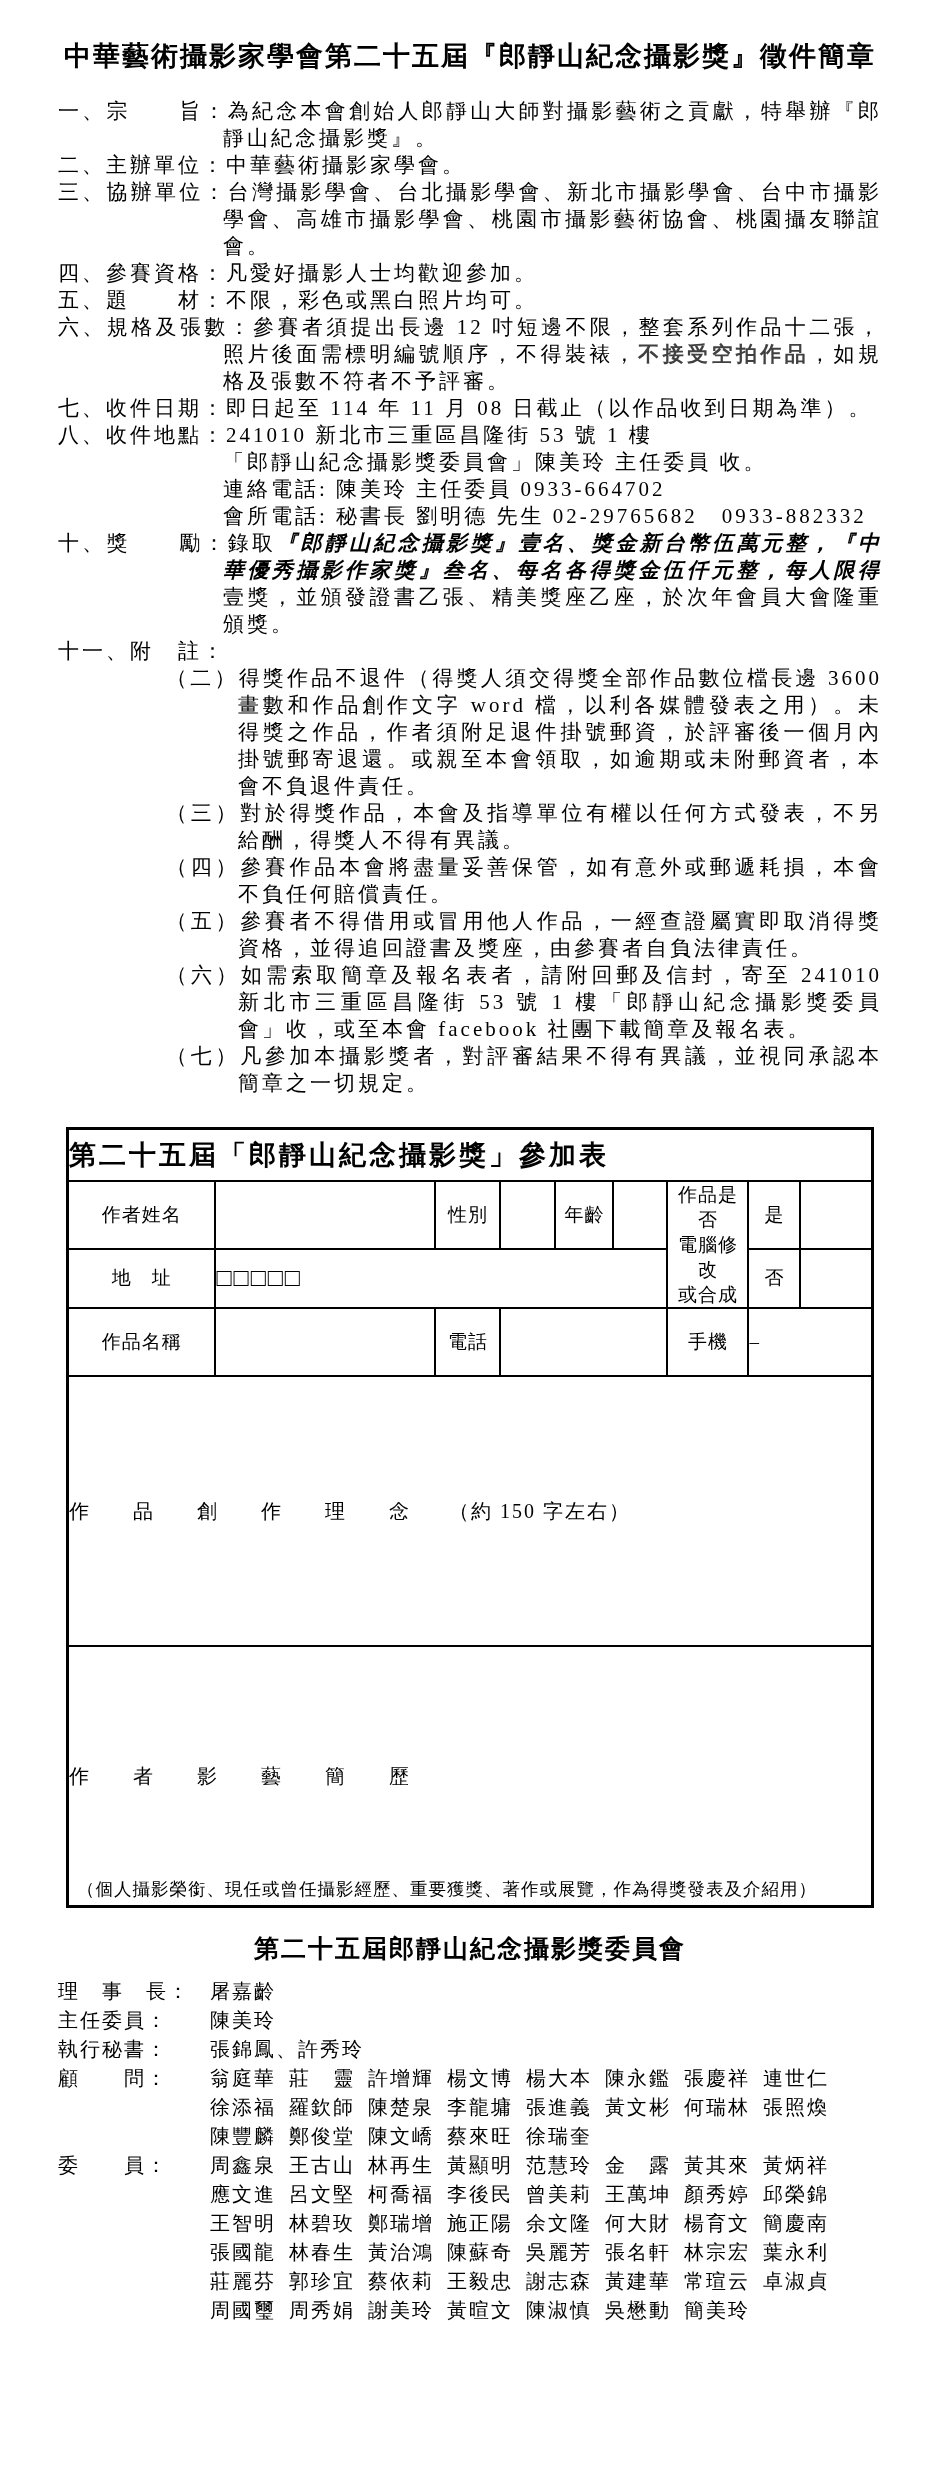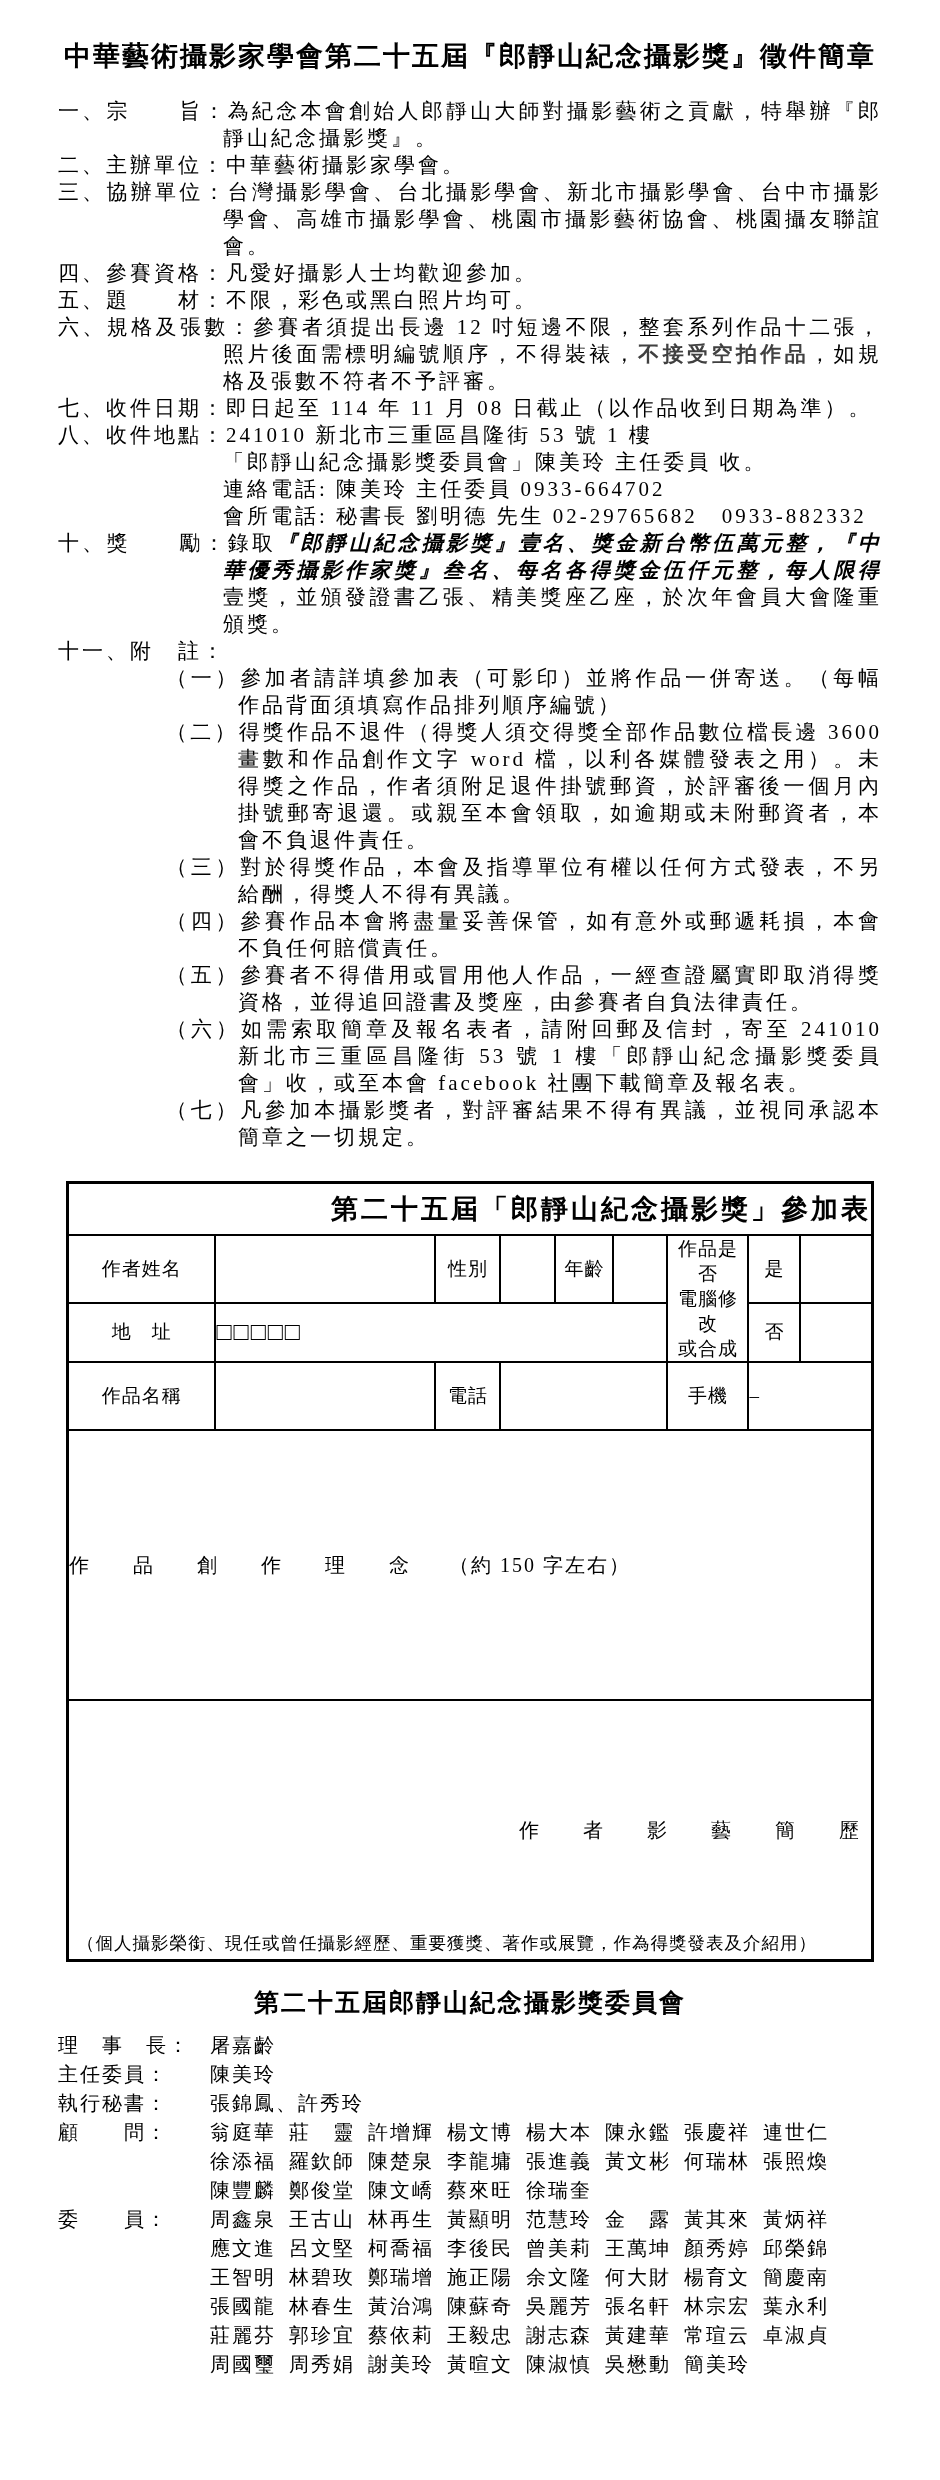--- a/index.html
+++ b/index.html
@@ -11,35 +11,35 @@
   .item{padding-left:165px;text-indent:-165px;}
   .item-label{white-space:pre;}
   .extra-line{margin-left:165px;}
   .subitem{margin-left:108px;padding-left:72px;text-indent:-72px;}
   .sub-marker{white-space:pre;}
   .seg.red{color:#404040;font-weight:bold;}
   .seg.bold{font-weight:bold;font-style:italic;}
   
   table.form{border-collapse:collapse;margin:30px auto 0 auto;table-layout:fixed;width:805px;border:3px solid #000;}
   table.form td{border:2px solid #000;vertical-align:middle;padding:0;overflow:hidden;}
-  td.form-title{height:50px;text-align:right;font-size:27px;font-weight:bold;letter-spacing:3px;margin-top:8px;}
+  td.form-title{height:50px;text-align:left;font-size:27px;font-weight:bold;letter-spacing:3px;margin-top:8px;}
   td.lbl{text-align:center;font-size:19px;letter-spacing:1px;}
   tr.r1 td{height:64px;}
   tr.r2 td{height:56px;}
   tr.r3 td{height:66px;}
   td.addr{text-align:left;padding-left:8px;}
   .boxes{font-size:25px;letter-spacing:2px;}
   td.digital div{line-height:25px;text-align:center;}
   td.mobile-val{text-align:left;padding-left:26px;font-size:19px;vertical-align:middle;}
   td.concept{height:268px;vertical-align:top;text-align:left;padding:4px 6px;}
   .section-head{font-size:20px;white-space:nowrap;}
   .spread{letter-spacing:12px;white-space:pre;}
   .head-note{margin-left:28px;letter-spacing:2px;}
   td.bio{height:258px;vertical-align:top;position:relative;border-top:3px solid #000;}
-  .bio-head{text-align:right;font-size:20px;letter-spacing:12px;white-space:pre;padding-left:11px;}
+  .bio-head{text-align:left;font-size:20px;letter-spacing:12px;white-space:pre;}
   .bio-note{position:absolute;bottom:4px;left:8px;font-size:17.5px;letter-spacing:1px;white-space:nowrap;}
   
   .committee-title{font-size:25px;font-weight:bold;text-align:center;letter-spacing:2px;margin:24px 0 12px 0;}
   .committee{font-size:20px;letter-spacing:2px;}
   .crow{display:flex;align-items:flex-start;}
   .clabel{width:152px;flex:none;white-space:pre;line-height:29px;}
   .clines{flex:1;}
   .cline{line-height:29px;white-space:nowrap;}
   .cname{margin-right:13px;white-space:pre;}
 </style>
@@ -57,21 +57,20 @@
       <div class="item"><span class="item-label">四、參賽資格：</span><span class="seg">凡愛好攝影人士均歡迎參加。</span></div>
       <div class="item"><span class="item-label">五、題　　材：</span><span class="seg">不限，彩色或黑白照片均可。</span></div>
       <div class="item"><span class="item-label">六、規格及張數：</span><span class="seg">參賽者須提出長邊 12 吋短邊不限，整套系列作品十二張，照片後面需標明編號順序，不得裝裱，</span><span class="seg red">不接受空拍作品</span><span class="seg">，如規格及張數不符者不予評審。</span></div>
       <div class="item"><span class="item-label">七、收件日期：</span><span class="seg">即日起至 114 年 11 月 08 日截止（以作品收到日期為準）。</span></div>
       <div class="item"><span class="item-label">八、收件地點：</span><span class="seg">241010 新北市三重區昌隆街 53 號 1 樓</span></div>
       <div class="extra-line">「郎靜山紀念攝影獎委員會」陳美玲 主任委員 收。</div>
       <div class="extra-line">連絡電話: 陳美玲 主任委員 0933-664702</div>
       <div class="extra-line">會所電話: 秘書長 劉明德 先生 02-29765682　0933-882332</div>
       <div class="item"><span class="item-label">十、獎　　勵：</span><span class="seg">錄取</span><span class="seg bold">『郎靜山紀念攝影獎』壹名、獎金新台幣伍萬元整，『中華優秀攝影作家獎』叁名、每名各得獎金伍仟元整，每人限得</span><span class="seg">壹獎，並頒發證書乙張、精美獎座乙座，於次年會員大會隆重頒獎。</span></div>
       <div class="item"><span class="item-label">十一、附　註：</span></div>
-      <div class="subitem"><span class="sub-marker">（一）</span><span>參加者請詳填參加表（可影印）並將作品一併寄送。（每幅作品背面須填寫作品排列順序編號）</span></div>
       <div class="subitem"><span class="sub-marker">（二）</span><span>得獎作品不退件（得獎人須交得獎全部作品數位檔長邊 3600 畫數和作品創作文字 word 檔，以利各媒體發表之用）。未得獎之作品，作者須附足退件掛號郵資，於評審後一個月內掛號郵寄退還。或親至本會領取，如逾期或未附郵資者，本會不負退件責任。</span></div>
       <div class="subitem"><span class="sub-marker">（三）</span><span>對於得獎作品，本會及指導單位有權以任何方式發表，不另給酬，得獎人不得有異議。</span></div>
       <div class="subitem"><span class="sub-marker">（四）</span><span>參賽作品本會將盡量妥善保管，如有意外或郵遞耗損，本會不負任何賠償責任。</span></div>
       <div class="subitem"><span class="sub-marker">（五）</span><span>參賽者不得借用或冒用他人作品，一經查證屬實即取消得獎資格，並得追回證書及獎座，由參賽者自負法律責任。</span></div>
       <div class="subitem"><span class="sub-marker">（六）</span><span>如需索取簡章及報名表者，請附回郵及信封，寄至 241010 新北市三重區昌隆街 53 號 1 樓「郎靜山紀念攝影獎委員會」收，或至本會 facebook 社團下載簡章及報名表。</span></div>
       <div class="subitem"><span class="sub-marker">（七）</span><span>凡參加本攝影獎者，對評審結果不得有異議，並視同承認本簡章之一切規定。</span></div>
     </div>
 
   <table class="form">
     <colgroup>

